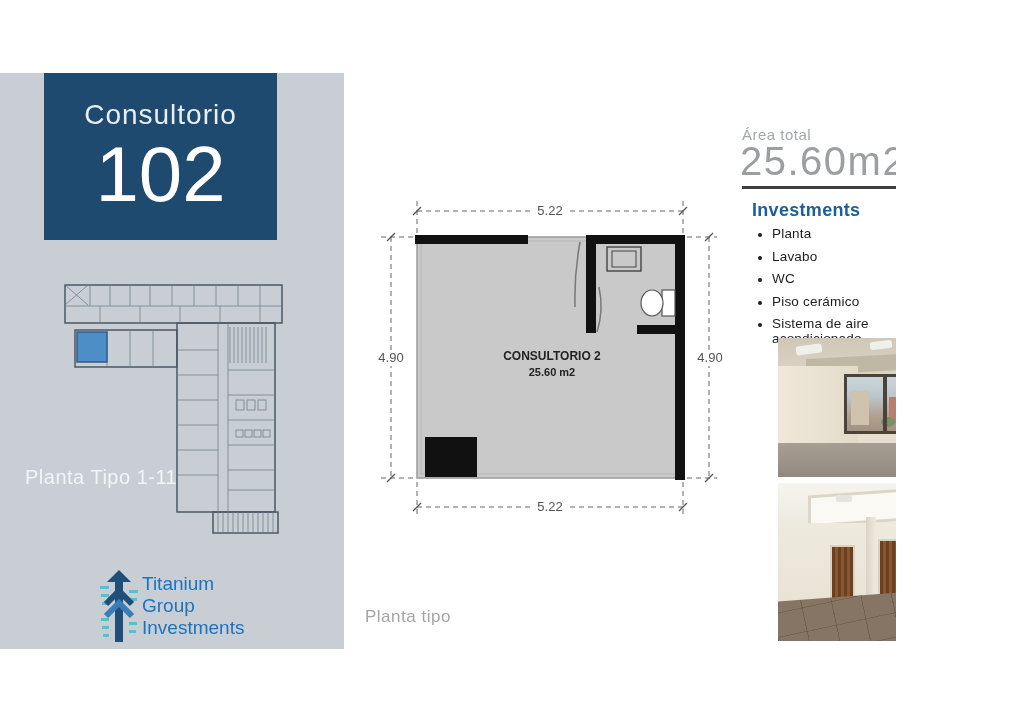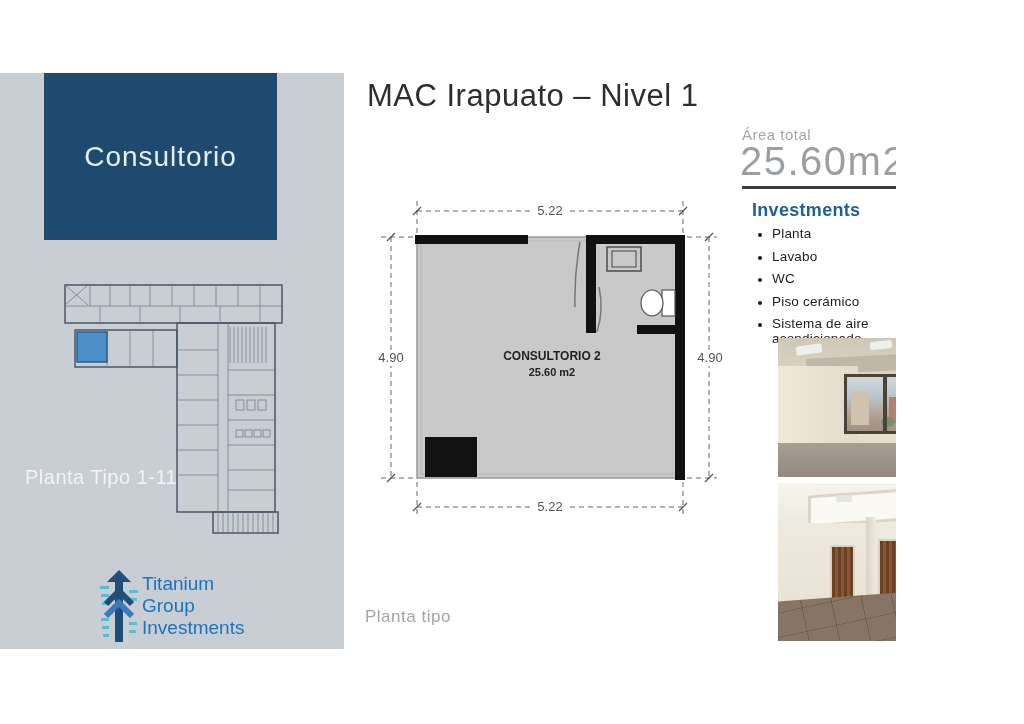--- a/index.html
+++ b/index.html
@@ -62,20 +62,21 @@
 </style>
 </head>
 <body>
 
 <div class="page">
 
   <div class="sidebar">
 
     <div class="unit-box">
       <div class="label">Consultorio</div>
+      <div class="number">102</div>
     </div>
 
     <div class="building-plan">
       <svg width="250" height="270" viewBox="0 0 250 270">
         <g stroke="#49586a" stroke-width="1.5" fill="none">
           <rect x="15" y="10" width="217" height="38"></rect>
           <rect x="127" y="48" width="98" height="189"></rect>
           <rect x="25" y="55" width="102" height="37"></rect>
           <rect x="163" y="237" width="65" height="21"></rect>
         </g>
@@ -130,21 +131,20 @@
         <polygon points="9,14 21,2 33,14" fill="#1f4e79"></polygon>
       </svg>
       <div class="logo-text">
         <div>Titanium</div>
         <div>Group</div>
         <div>Investments</div>
       </div>
     </div>
   </div>
 
-  <div class="title">MAC Irapuato – Nivel 1</div>
 
   <div class="floorplan">
     <svg width="350" height="330" viewBox="0 0 350 330">
 
       <rect x="42" y="42" width="266" height="241" fill="#c9c9c9" stroke="#9a9a9a" stroke-width="1.5"></rect>
       <rect x="46" y="46" width="258" height="233" fill="none" stroke="#b7b7b7" stroke-width="1"></rect>
 
       <rect x="40" y="40" width="113" height="9" fill="#111"></rect>
       <rect x="211" y="40" width="99" height="9" fill="#111"></rect>
       <rect x="211" y="40" width="10" height="98" fill="#111"></rect>

